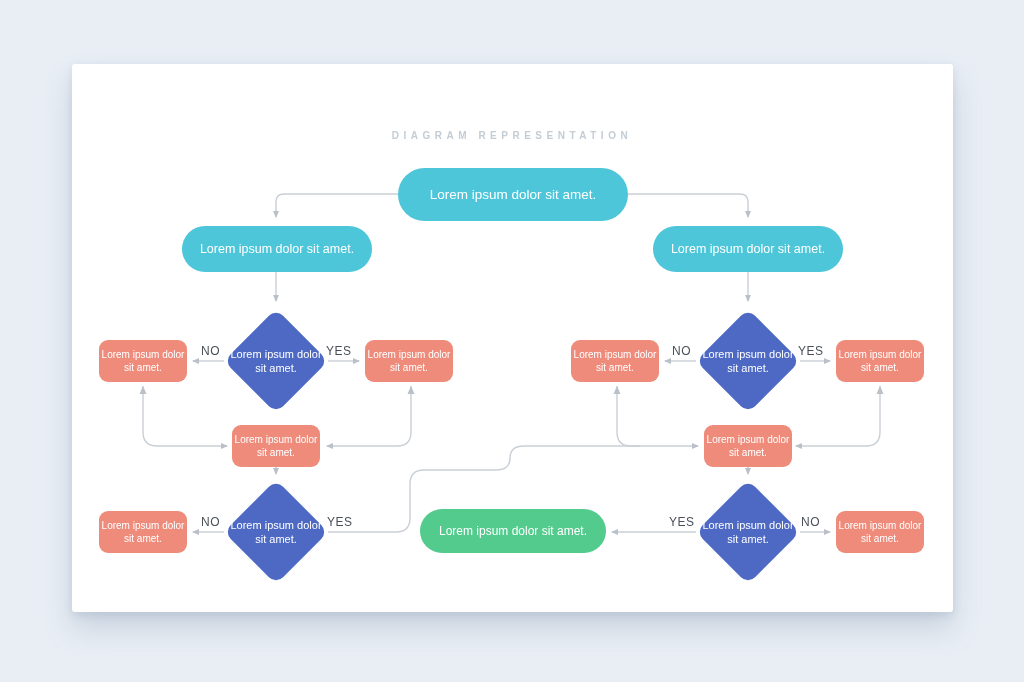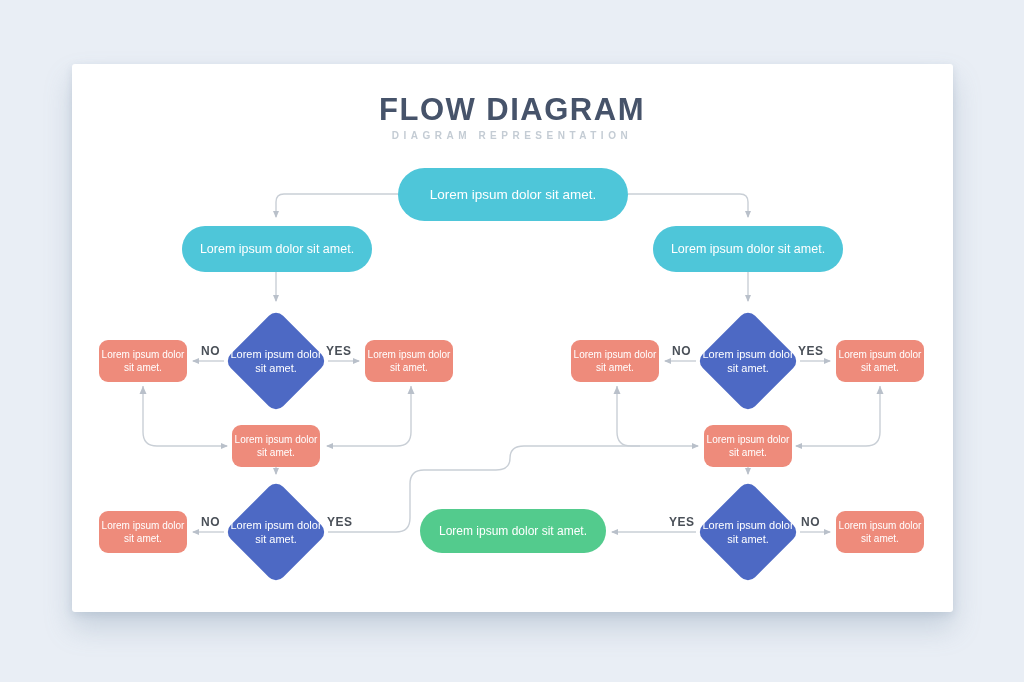--- a/index.html
+++ b/index.html
@@ -44,32 +44,31 @@
   .diamond{position:absolute;width:74px;height:74px;}
   .diamond .shape{
     position:absolute;left:0;top:0;width:74px;height:74px;
     background:var(--blue,#4d69c4);border-radius:10px;transform:rotate(45deg);
   }
   .diamond .txt{
     position:absolute;left:-14px;top:50%;width:102px;transform:translateY(-50%);
     color:#fff;font-size:11px;line-height:1.3;text-align:center;
   }
   .blabel{
-    position:absolute;font-size:12px;font-weight:bold;color:var(--label,#4a5058);
+    position:absolute;font-size:12px;font-weight:normal;color:var(--label,#4a5058);
     letter-spacing:0.5px;
   }
 </style>
 </head>
 <body style="--bg: #e9eef5; --card: #ffffff; --teal: #4ec6d9; --blue: #4d69c4; --salmon: #ee8b7b; --green: #53cb8d; --line: #c9cfd6; --arrow: #b9c0ca; --title: #46536a; --subtitle: #c4ccd4; --label: #4a5058;">
 
 <div class="canvas">
 
   <div class="card"></div>
 
-  <div class="page-title">FLOW DIAGRAM</div>
   <div class="page-subtitle">DIAGRAM REPRESENTATION</div>
 
   <svg class="connectors" viewBox="0 0 1024 682">
     <defs>
       <marker id="arr" markerWidth="9" markerHeight="8" refX="6" refY="3" orient="auto" markerUnits="userSpaceOnUse">
         <path class="arrowhead" d="M0,0 L7,3 L0,6 z"></path>
       </marker>
     </defs>
 
     <path class="connector" marker-end="url(#arr)" d="M 398 194 L 284 194 Q 276 194 276 202 L 276 217"></path>

